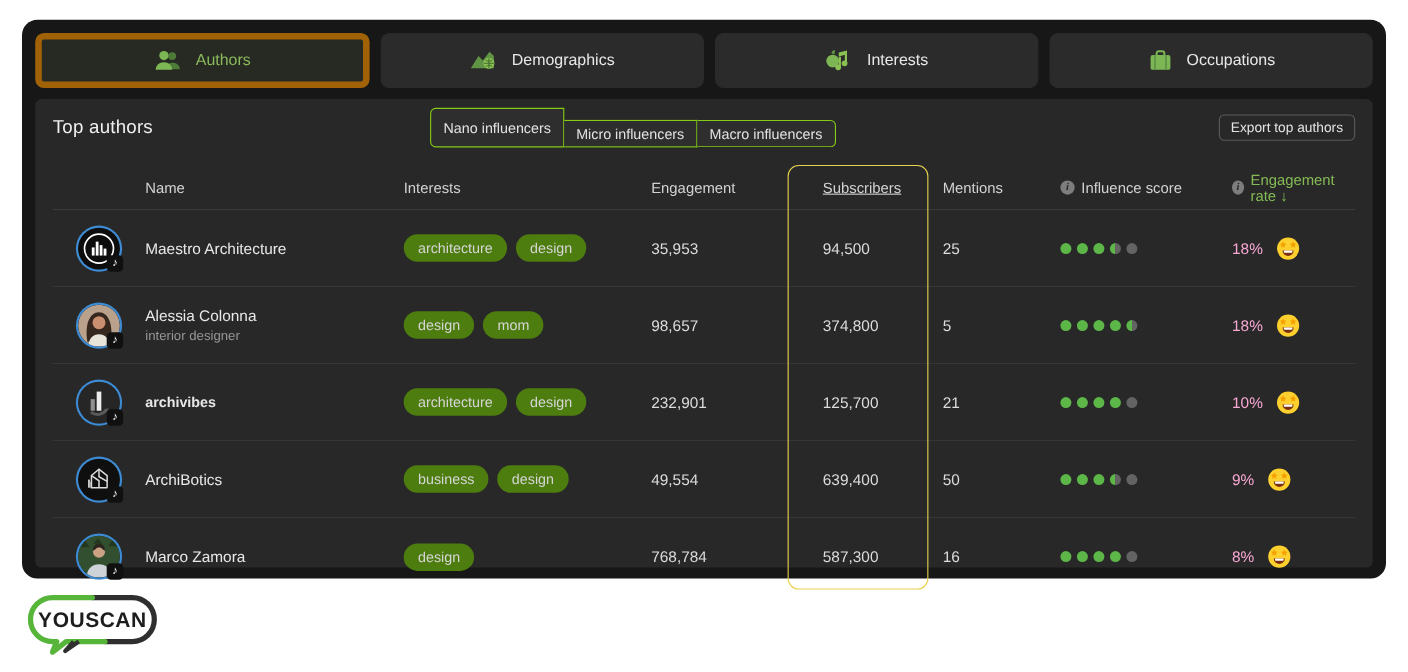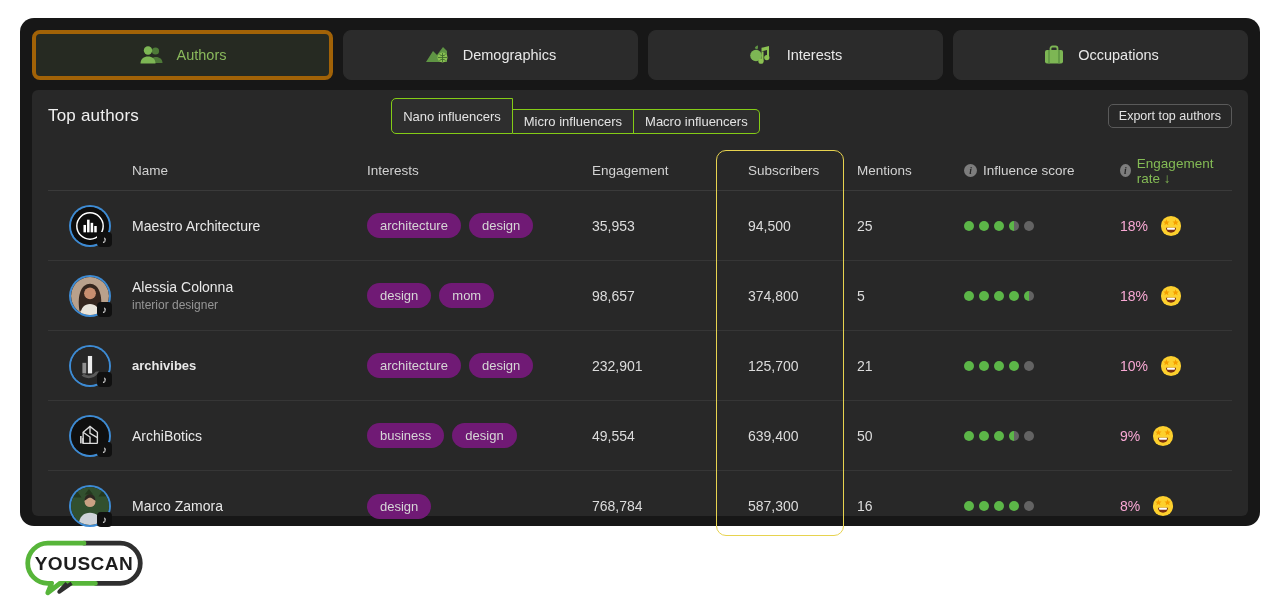--- a/index.html
+++ b/index.html
@@ -8,21 +8,21 @@
 
   
   .panel { position:absolute; left:20px; top:18px; width:1240px; height:508px;
            background:#171717; border-radius:14px; padding:12px; }
 
   
   .tabs { display:flex; gap:10px; height:50px; }
   .tab { flex:1; display:flex; align-items:center; justify-content:center; gap:12px;
          background:#2b2b2b; border:1px solid #2b2b2b; border-radius:8px;
          color:#e8e8e8; font-size:14.5px; cursor:pointer; }
-  .tab.active { background:#262a22; border:4px solid #a16207; color:#8ab95c;text-align:center; }
+  .tab.active { background:#262a22; border:6px solid #a16207; color:#8ab95c;text-align:center; }
   .tab svg { display:block; }
 
   
   .content { margin-top:10px; background:#282828; border-radius:6px; height:426px; padding:13px 16px 0; }
 
   .toolbar { display:flex; align-items:center; height:26px; }
   .title { font-size:17px; color:#f0f0f0; font-weight:500; letter-spacing:.2px; }
   .seg-group { display:flex; margin-left:auto; margin-right:auto; transform:translateX(-48px); }
   .seg { background:#2e2e2e; border:1px solid #84cc16; color:#e3e3e3; font-size:13px;
          padding:4px 11px; cursor:pointer; }
@@ -31,40 +31,40 @@
   .seg + .seg { border-left:none;margin-top:11px; }
   .export-btn { background:transparent; border:1px solid #5a5a5a; color:#e3e3e3; font-size:12.5px;
                 padding:4px 10px; border-radius:5px; cursor:pointer; }
 
   
   .table { position:relative; margin-top:22px; }
   .grid { display:grid; grid-template-columns:84px 235px 225px 130px 135px 107px 156px 1fr; align-items:center; }
   .thead { height:40px; border-bottom:1px solid #3a3a3a; color:#d2d2d2; font-size:13.5px; }
   .th { display:flex; align-items:center; gap:6px; }
   .th.green { color:#84bb55; }
-  .th.pad-sub { padding-left:26px; }
+  .th.pad-sub { padding-left:26px;text-decoration:underline; }
   .info-i { width:13px; height:13px; border-radius:50%; background:#7d7d7d; color:#262626;
             font-size:9.5px; font-weight:bold; display:inline-flex; align-items:center;
             justify-content:center; font-family:"Liberation Serif", serif; font-style:italic; }
   .trow { height:70px; border-bottom:1px solid #363636; }
   .trow:last-child { border-bottom:none; }
 
   .avatar-cell { display:flex; justify-content:center; }
   .avatar-wrap { position:relative; width:38px; height:38px; }
   .avatar { width:38px; height:38px; border-radius:50%; box-shadow:0 0 0 2px #3d8bd4; display:block; }
   .tt-badge { position:absolute; right:-3px; bottom:-2px; width:15px; height:15px; background:#101010;
               border-radius:4px; color:#fff; font-size:10px; display:flex; align-items:center;
               justify-content:center; }
 
   .nm { color:#e8e8e8; font-size:14px; }
   .nm.bold { font-weight:bold; font-size:13px; }
   .sub-nm { color:#969696; font-size:12px; margin-top:3px; }
 
   .tags-cell { display:flex; gap:8px; }
-  .tag { background:#701a75; color:#d6d6d6; font-size:13px; padding:5px 13px; border-radius:15px; white-space:nowrap; }
+  .tag { background:#4d7c0f; color:#d6d6d6; font-size:13px; padding:5px 13px; border-radius:15px; white-space:nowrap; }
 
   .num { color:#dcdcdc; font-size:14px; }
   .num.sub { padding-left:26px; }
 
   .dots { display:flex; gap:5px; }
   .dot { width:10px; height:10px; border-radius:50%; }
   .dot.full { background:#5cb648; }
   .dot.half { background:linear-gradient(90deg,#5cb648 50%,#636363 50%); }
   .dot.empty { background:#636363; }
 

